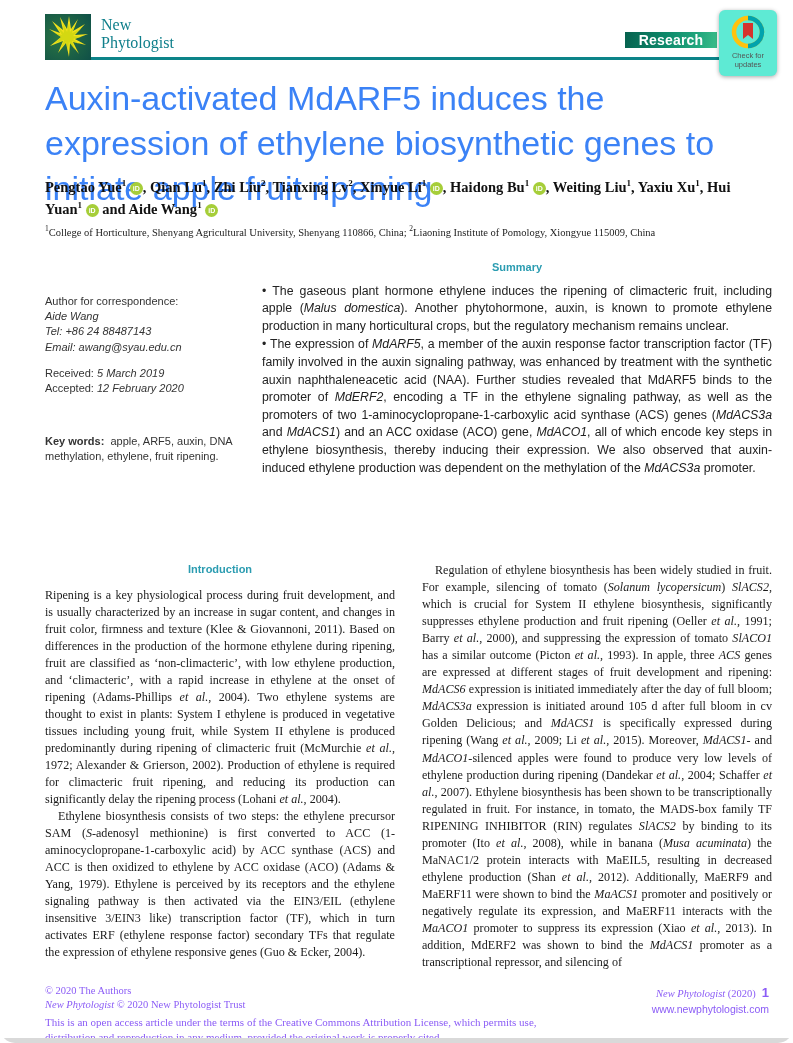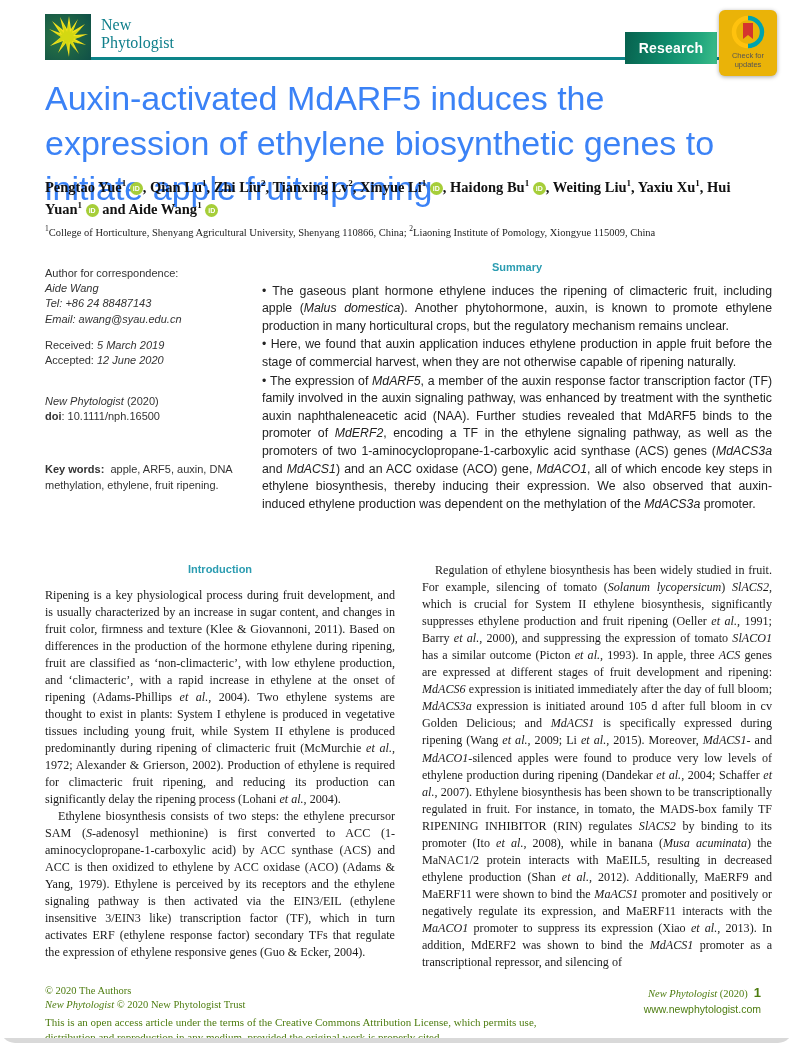--- a/index.html
+++ b/index.html
@@ -18,31 +18,31 @@
   .header { position:absolute; left:45px; right:16px; top:12px; height:64px; }
   .brand-rule { position:absolute; left:0; right:57px; top:45px; height:3px; background:#0c8489; }
   .logo-box { position:absolute; left:0; top:2px; width:46px; height:46px; }
   .journal-name {
     position:absolute; left:56px; top:4px;
     font-family:"Liberation Serif", serif;
     color:#0f7f8b; font-size:16px; line-height:1.15;
   }
   .research-badge {
     position:absolute; right:60px; top:20px;
-    width:92px; height:32px;
+    width:92px; height:16px;
     background:linear-gradient(100deg,#07614e 0%,#0e8a6b 45%,#23a87e 80%,#3dbd8a 100%);
     color:#ffffff; font-family:"Liberation Sans", sans-serif;
     font-weight:bold; font-size:14px;
     display:flex; align-items:center; justify-content:center;
     letter-spacing:.2px;
   }
   .check-badge {
     position:absolute; right:0px; top:-2px;
     width:58px; height:66px;
-    background:#eab308; border-radius:6px;
+    background:#5eead4; border-radius:6px;
     box-shadow:0 1px 4px rgba(0,0,0,.35);
     display:flex; flex-direction:column; align-items:center;
     padding-top:5px; cursor:pointer;
   }
   .check-badge .label {
     font-family:"Liberation Sans", sans-serif;
     font-size:7.5px; color:#555; text-align:center; line-height:1.25; margin-top:2px;
   }
   
   .title {
@@ -63,21 +63,21 @@
     font-family:"Liberation Sans", sans-serif;
     font-size:7px; font-weight:bold; text-align:center; line-height:13px;
     vertical-align:1px;
   }
   .affiliations {
     position:absolute; left:45px; top:224px; width:712px;
     font-size:10.5px; color:#222;
   }
   .affiliations sup { font-size:7.5px; }
   
-  .info-col { position:absolute; left:45px; top:266px; width:205px;
+  .info-col { position:absolute; left:45px; top:294px; width:205px;
     font-family:"Liberation Sans", sans-serif; font-size:11px; line-height:1.38; color:#333; }
   .info-block { margin-bottom:11px; }
   .info-block.gap-lg { margin-top:26px; }
   .info-block.gap-xl { margin-top:38px; }
   .summary-col { position:absolute; left:262px; top:260px; width:510px;
     font-family:"Liberation Sans", sans-serif; font-size:12.3px; line-height:1.43;
     text-align:justify; color:#222; }
   .section-heading {
     font-family:Liberation Sans, sans-serif;
     color:#2b9cb1; font-weight:bold; font-size:11px; margin-bottom:7px;
@@ -85,23 +85,23 @@
   }
   .bullet { margin-bottom:1px; }
   .bullet::before { content:"\2022\00a0 "; }
   
   .intro { position:absolute; left:45px; top:562px; width:727px; display:flex; gap:27px; }
   .col { width:356px; font-family:"Liberation Serif", serif;
     font-size:12.1px; line-height:1.41; text-align:justify; color:#1a1a1a; }
   .col .section-heading { margin-bottom:9px; }
   .col p.indent { text-indent:13px; }
   
-  .footer { position:absolute; left:45px; right:32px; top:984px;
+  .footer { position:absolute; left:45px; right:24px; top:984px;
     display:flex; justify-content:space-between;
-    color:#4d7c0f; font-family:"Liberation Serif", serif; }
+    color:#8b5cf6; font-family:"Liberation Serif", serif; }
   .footer .left { font-size:10.5px; line-height:1.35; }
   .footer .left .fine { font-size:11px; line-height:1.3; margin-top:3px; }
   .footer .right { text-align:right; font-size:10.5px; line-height:1.4; }
   .page-num { font-weight:bold; font-size:13px; font-family:"Liberation Sans", sans-serif; margin-left:6px; }
   .site-link { font-family:"Liberation Sans", sans-serif; font-size:10.5px; }
   .bottom-edge { position:absolute; left:0; right:0; bottom:0; height:5px; background:#d9d9d9; }
 </style>
 </head>
 <body>
 
@@ -143,35 +143,30 @@
 
   <div class="info-col">
     <div class="info-block">
       <div>Author for correspondence:</div>
       <div><i>Aide Wang</i></div>
       <div><i>Tel: +86 24 88487143</i></div>
       <div><i>Email: awang@syau.edu.cn</i></div>
     </div>
     <div class="info-block">
       <div>Received: <i>5 March 2019</i></div>
-      <div>Accepted: <i>12 June 2020</i></div>
-    </div>
-    <div class="info-block gap-lg">
-      <div><i>New Phytologist</i> (2020)</div>
-      <div><b>doi</b>: 10.1111/nph.16500</div>
+      <div>Accepted: <i>12 February 2020</i></div>
     </div>
     <div class="info-block gap-xl">
       <div><b>Key words:</b>&nbsp; apple, ARF5, auxin, DNA methylation, ethylene, fruit ripening.</div>
     </div>
   </div>
 
   <div class="summary-col">
     <div class="section-heading">Summary</div>
     <p class="bullet">The gaseous plant hormone ethylene induces the ripening of climacteric fruit, including apple (<i>Malus domestica</i>). Another phytohormone, auxin, is known to promote ethylene production in many horticultural crops, but the regulatory mechanism remains unclear.</p>
-    <p class="bullet">Here, we found that auxin application induces ethylene production in apple fruit before the stage of commercial harvest, when they are not otherwise capable of ripening naturally.</p>
     <p class="bullet">The expression of <i>MdARF5</i>, a member of the auxin response factor transcription factor (TF) family involved in the auxin signaling pathway, was enhanced by treatment with the synthetic auxin naphthaleneacetic acid (NAA). Further studies revealed that MdARF5 binds to the promoter of <i>MdERF2</i>, encoding a TF in the ethylene signaling pathway, as well as the promoters of two 1-aminocyclopropane-1-carboxylic acid synthase (ACS) genes (<i>MdACS3a</i> and <i>MdACS1</i>) and an ACC oxidase (ACO) gene, <i>MdACO1</i>, all of which encode key steps in ethylene biosynthesis, thereby inducing their expression. We also observed that auxin-induced ethylene production was dependent on the methylation of the <i>MdACS3a</i> promoter.</p>
   </div>
 
   <div class="intro">
     <div class="col">
       <div class="section-heading">Introduction</div>
       <p>Ripening is a key physiological process during fruit development, and is usually characterized by an increase in sugar content, and changes in fruit color, firmness and texture (Klee &amp; Giovannoni, 2011). Based on differences in the production of the hormone ethylene during ripening, fruit are classified as ‘non-climacteric’, with low ethylene production, and ‘climacteric’, with a rapid increase in ethylene at the onset of ripening (Adams-Phillips <i>et al.</i>, 2004). Two ethylene systems are thought to exist in plants: System I ethylene is produced in vegetative tissues including young fruit, while System II ethylene is produced predominantly during ripening of climacteric fruit (McMurchie <i>et al.</i>, 1972; Alexander &amp; Grierson, 2002). Production of ethylene is required for climacteric fruit ripening, and reducing its production can significantly delay the ripening process (Lohani <i>et al.</i>, 2004).</p>
       <p class="indent">Ethylene biosynthesis consists of two steps: the ethylene precursor SAM (<i>S</i>-adenosyl methionine) is first converted to ACC (1-aminocyclopropane-1-carboxylic acid) by ACC synthase (ACS) and ACC is then oxidized to ethylene by ACC oxidase (ACO) (Adams &amp; Yang, 1979). Ethylene is perceived by its receptors and the ethylene signaling pathway is then activated via the EIN3/EIL (ethylene insensitive 3/EIN3 like) transcription factor (TF), which in turn activates ERF (ethylene response factor) secondary TFs that regulate the expression of ethylene responsive genes (Guo &amp; Ecker, 2004).</p>
     </div>
     <div class="col">

